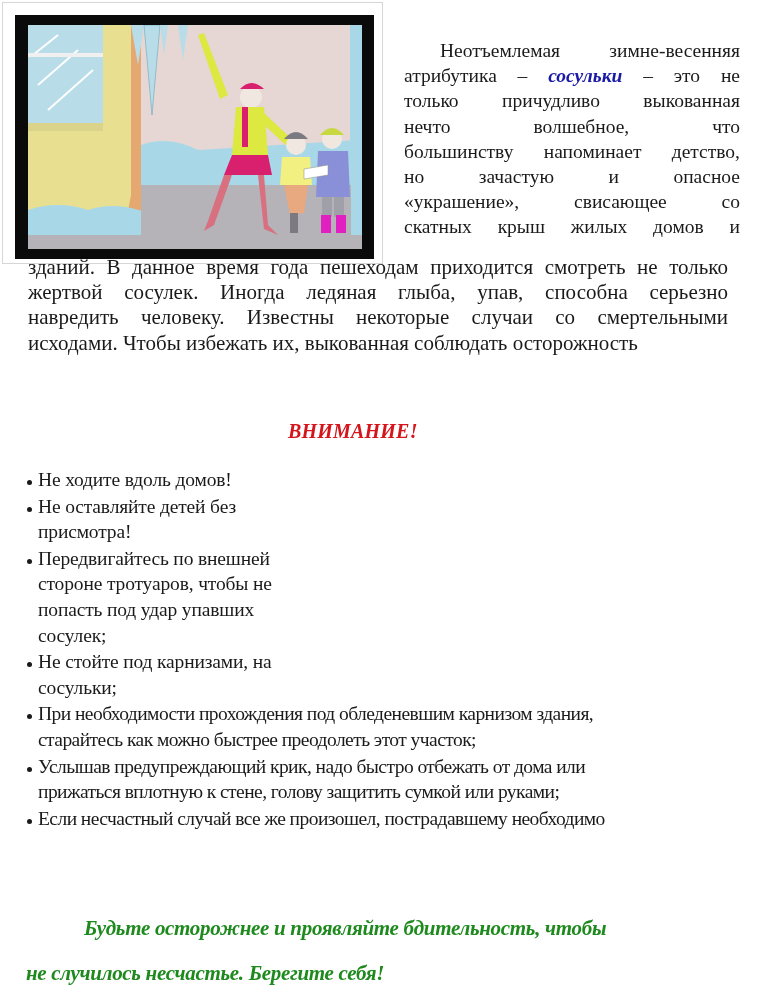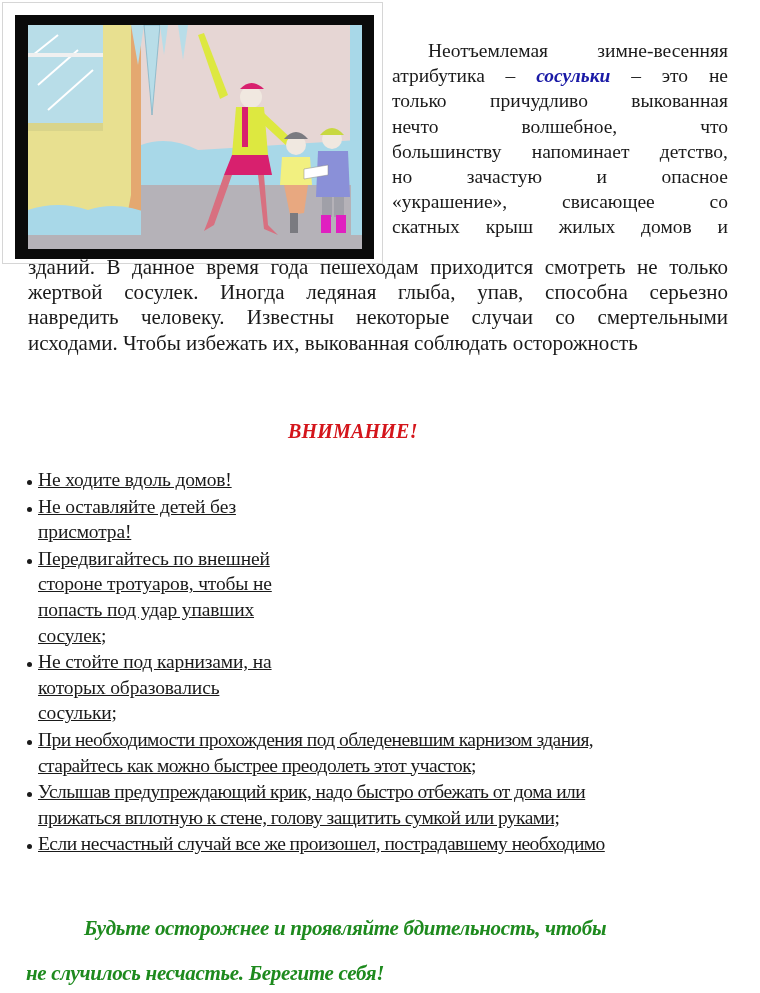--- a/index.html
+++ b/index.html
@@ -5,40 +5,40 @@
     html, body { margin: 0; padding: 0; background: #ffffff; }
     body { width: 760px; height: 993px; position: relative; overflow: hidden;
            font-family: "Liberation Serif", "DejaVu Serif", serif; color: #1a1a1a; }
     .frame-outer { position: absolute; left: 2px; top: 2px; width: 381px; height: 262px;
                    border: 1px solid #d6d6d6; background: #fff; box-sizing: border-box; }
     .frame-inner { position: absolute; left: 12px; top: 12px; width: 359px; height: 244px;
                    background: #0a0a0a; box-sizing: border-box; padding: 10px 12px 10px 13px; }
     .scene { position: relative; width: 100%; height: 100%; overflow: hidden; }
     .scene svg { display: block; width: 100%; height: 100%; }
 
-    .intro { position: absolute; left: 392px; top: 38px; width: 336px; font-size: 19.5px;
+    .intro { position: absolute; left: 404px; top: 38px; width: 336px; font-size: 19.5px;
              line-height: 25.2px; text-align: justify; }
     .intro .line { display: block; text-align: justify; text-align-last: justify; white-space: nowrap; }
     .intro .first { text-indent: 36px; }
     .intro em.hl { color: #1a1aa6; font-weight: bold; font-style: italic; }
 
     .body-para { position: absolute; left: 28px; top: 255px; width: 700px; font-size: 21px;
                  line-height: 25.2px; }
     .body-para .line { display: block; text-align: justify; text-align-last: justify; white-space: nowrap; }
     .body-para .line.last { text-align-last: left; }
 
     .attention { position: absolute; left: 288px; top: 420px; font-size: 20px; font-weight: bold;
                  font-style: italic; color: #d4151b; letter-spacing: 0.2px; }
 
     ul.tips { position: absolute; left: 24px; top: 467px; margin: 0; padding: 0; list-style: none;
               font-size: 19.5px; line-height: 25.6px; }
     ul.tips li { position: relative; padding-left: 14px; margin-bottom: 1px; }
     ul.tips li::before { content: ""; position: absolute; left: 3px; top: 13px; width: 5px; height: 5px;
                          border-radius: 50%; background: #1a1a1a; }
-    ul.tips li .l { display: block; white-space: nowrap; text-decoration: underline; }
+    ul.tips li .l { display: block; white-space: nowrap; }
     ul.tips li.narrow .l { letter-spacing: -0.15px; }
     ul.tips li.wide .l { letter-spacing: -0.55px; }
 
     .closing { position: absolute; left: 26px; top: 897px; width: 700px; font-size: 21px;
                font-weight: bold; font-style: italic; color: #1e8a1e; line-height: 27px; letter-spacing: -0.3px; }
     .closing .line { display: block; white-space: nowrap; margin-top: 18px; }
     .closing .first { text-indent: 58px; }
   </style>
 </head>
 <body>
@@ -136,21 +136,20 @@
     <span class="l">присмотра!</span>
   </li>
   <li class="narrow">
     <span class="l">Передвигайтесь по внешней</span>
     <span class="l">стороне тротуаров, чтобы не</span>
     <span class="l">попасть под удар упавших</span>
     <span class="l">сосулек;</span>
   </li>
   <li class="narrow">
     <span class="l">Не стойте под карнизами, на</span>
-    <span class="l">которых образовались</span>
     <span class="l">сосульки;</span>
   </li>
   <li class="wide">
     <span class="l">При необходимости прохождения под обледеневшим карнизом здания,</span>
     <span class="l">старайтесь как можно быстрее преодолеть этот участок;</span>
   </li>
   <li class="wide">
     <span class="l">Услышав предупреждающий крик, надо быстро отбежать от дома или</span>
     <span class="l">прижаться вплотную к стене, голову защитить сумкой или руками;</span>
   </li>

